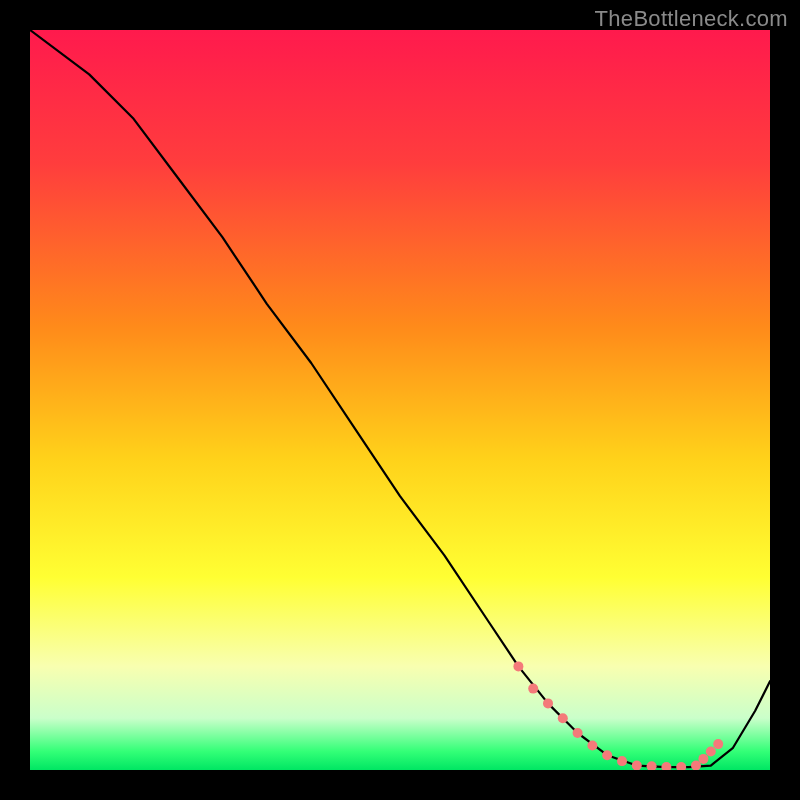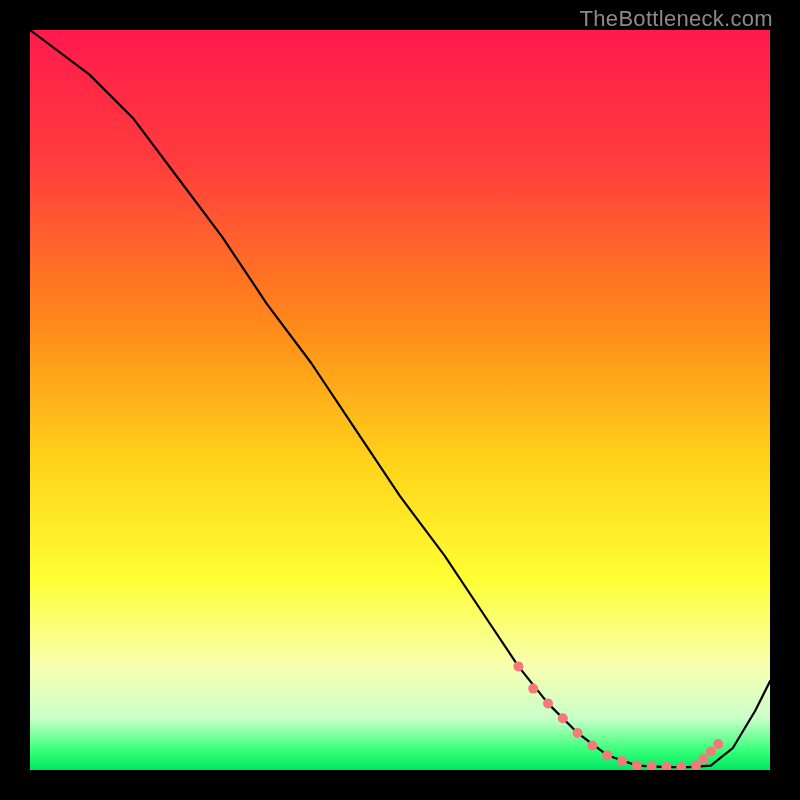--- a/index.html
+++ b/index.html
@@ -13,21 +13,21 @@
   }
   .outer {
     position: relative;
     width: 800px;
     height: 800px;
     background: #000;
   }
   .watermark {
     position: absolute;
     top: 6px;
-    right: 27px;
+    right: 12px;
     color: #8a8a8a;
     font-size: 22px;
     font-weight: 500;
     letter-spacing: 0.3px;
     z-index: 10;
     user-select: none;
   }
   .plot {
     position: absolute;
     left: 30px;

